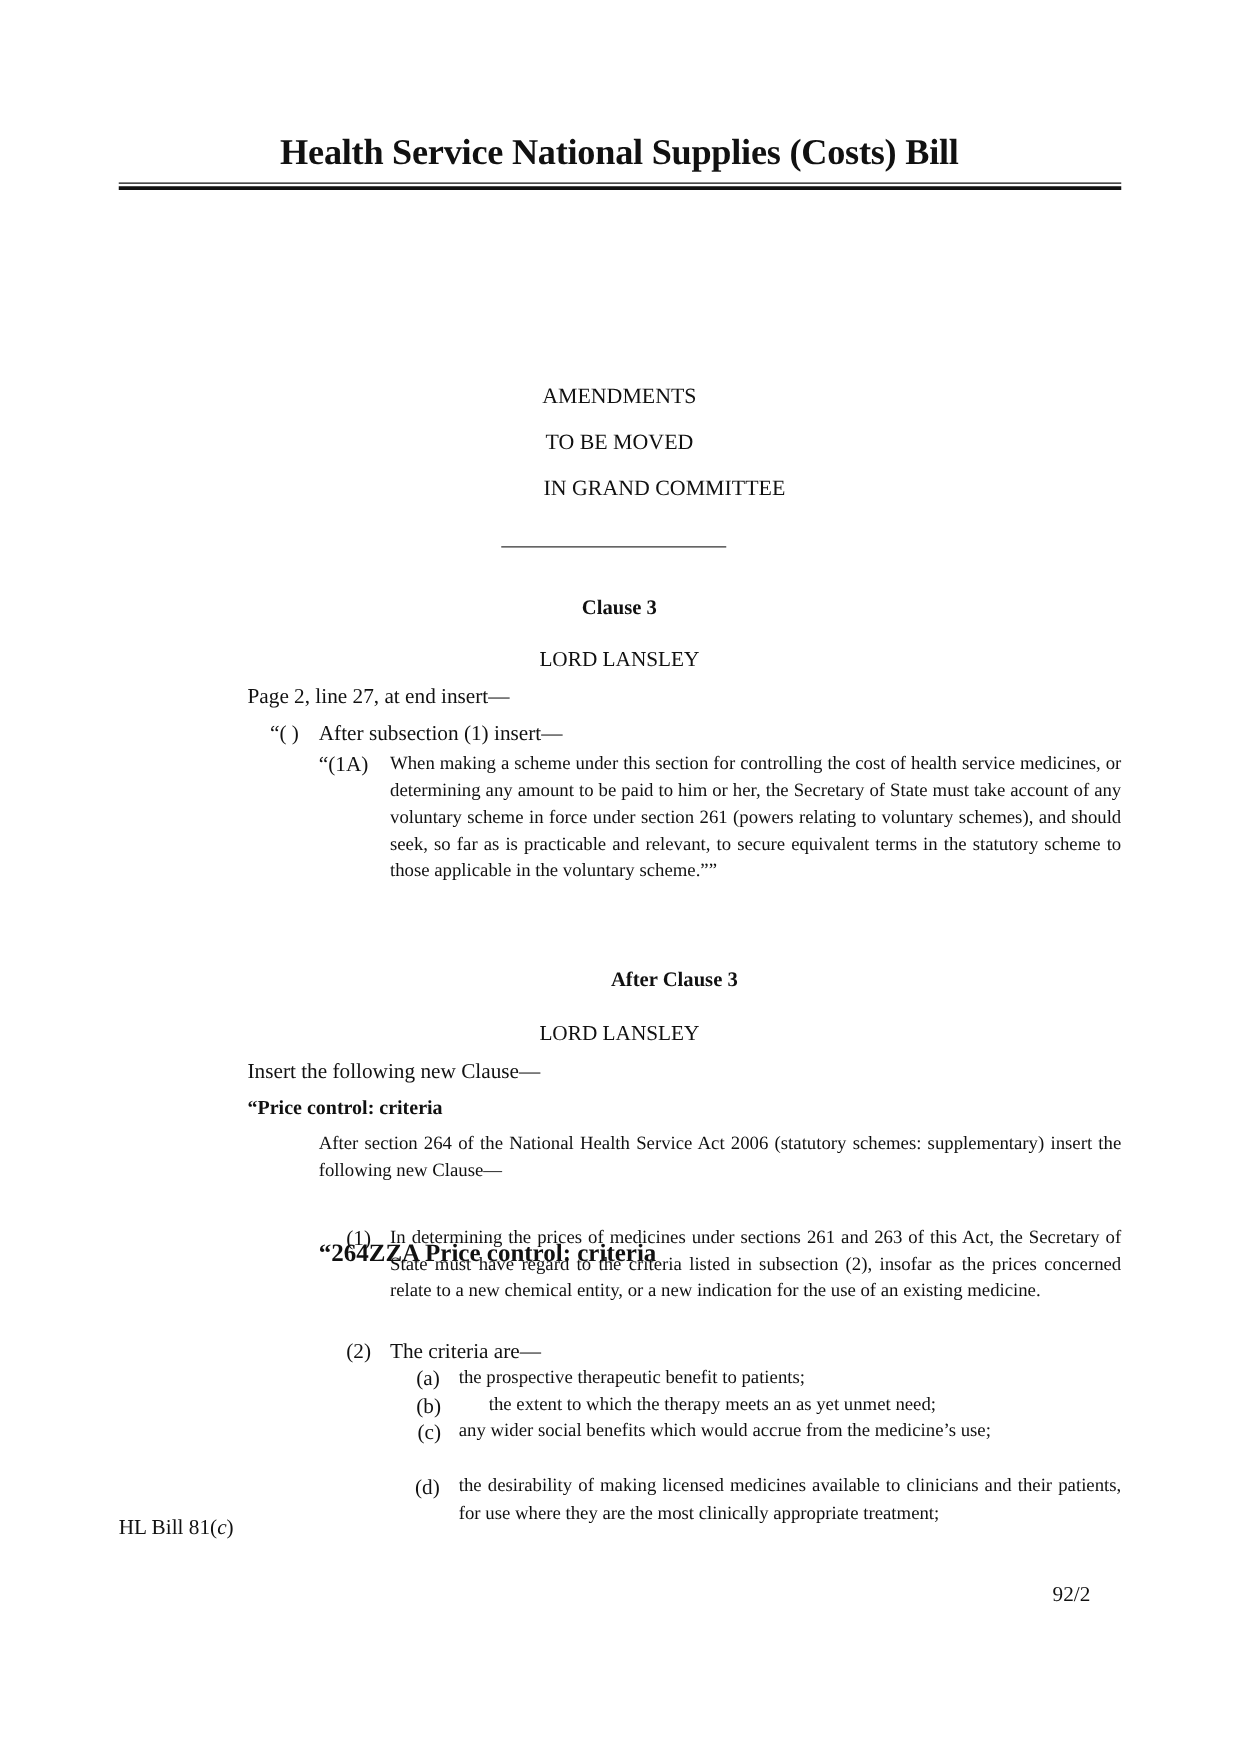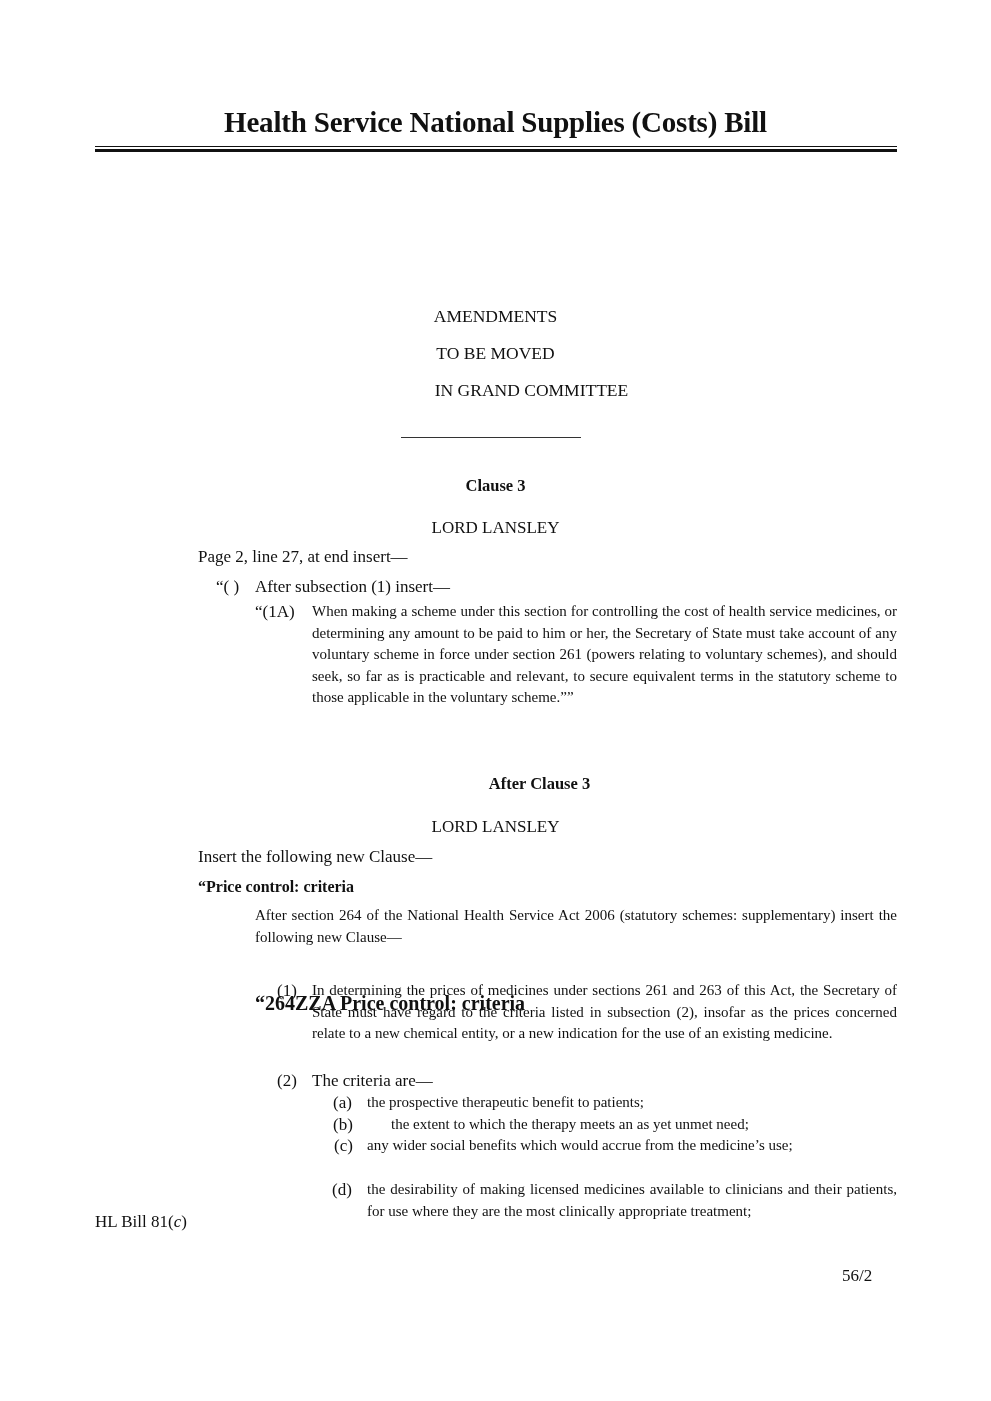--- a/index.html
+++ b/index.html
@@ -60,13 +60,13 @@
 <div class="lbl" style="left:333px; top:1092px;">(a)</div>
 <div class="abs para last" style="left:367px; top:1092px; width:530px;">the prospective therapeutic benefit to patients;</div>
 <div class="lbl" style="left:333px; top:1114px;">(b)</div>
 <div class="abs para last" style="left:367px; top:1114px; width:530px;margin-left:24px;">the extent to which the therapy meets an as yet unmet need;</div>
 <div class="lbl" style="left:334px; top:1135px;">(c)</div>
 <div class="abs para last" style="left:367px; top:1135px; width:530px;">any wider social benefits which would accrue from the medicine’s use;</div>
 <div class="lbl" style="left:332px; top:1179px;">(d)</div>
 <div class="abs para last" style="left:367px; top:1179px; width:530px;">the desirability of making licensed medicines available to clinicians and their patients, for use where they are the most clinically appropriate treatment;</div>
 
 <div class="abs footer" style="left:95px; top:1212px;"><span>HL Bill 81(</span><i>c</i><span>)</span></div>
-<div class="abs footer" style="left:842px; top:1266px;">56/2</div>
+<div class="abs footer" style="left:842px; top:1266px;">92/2</div>
 
 </body></html>

